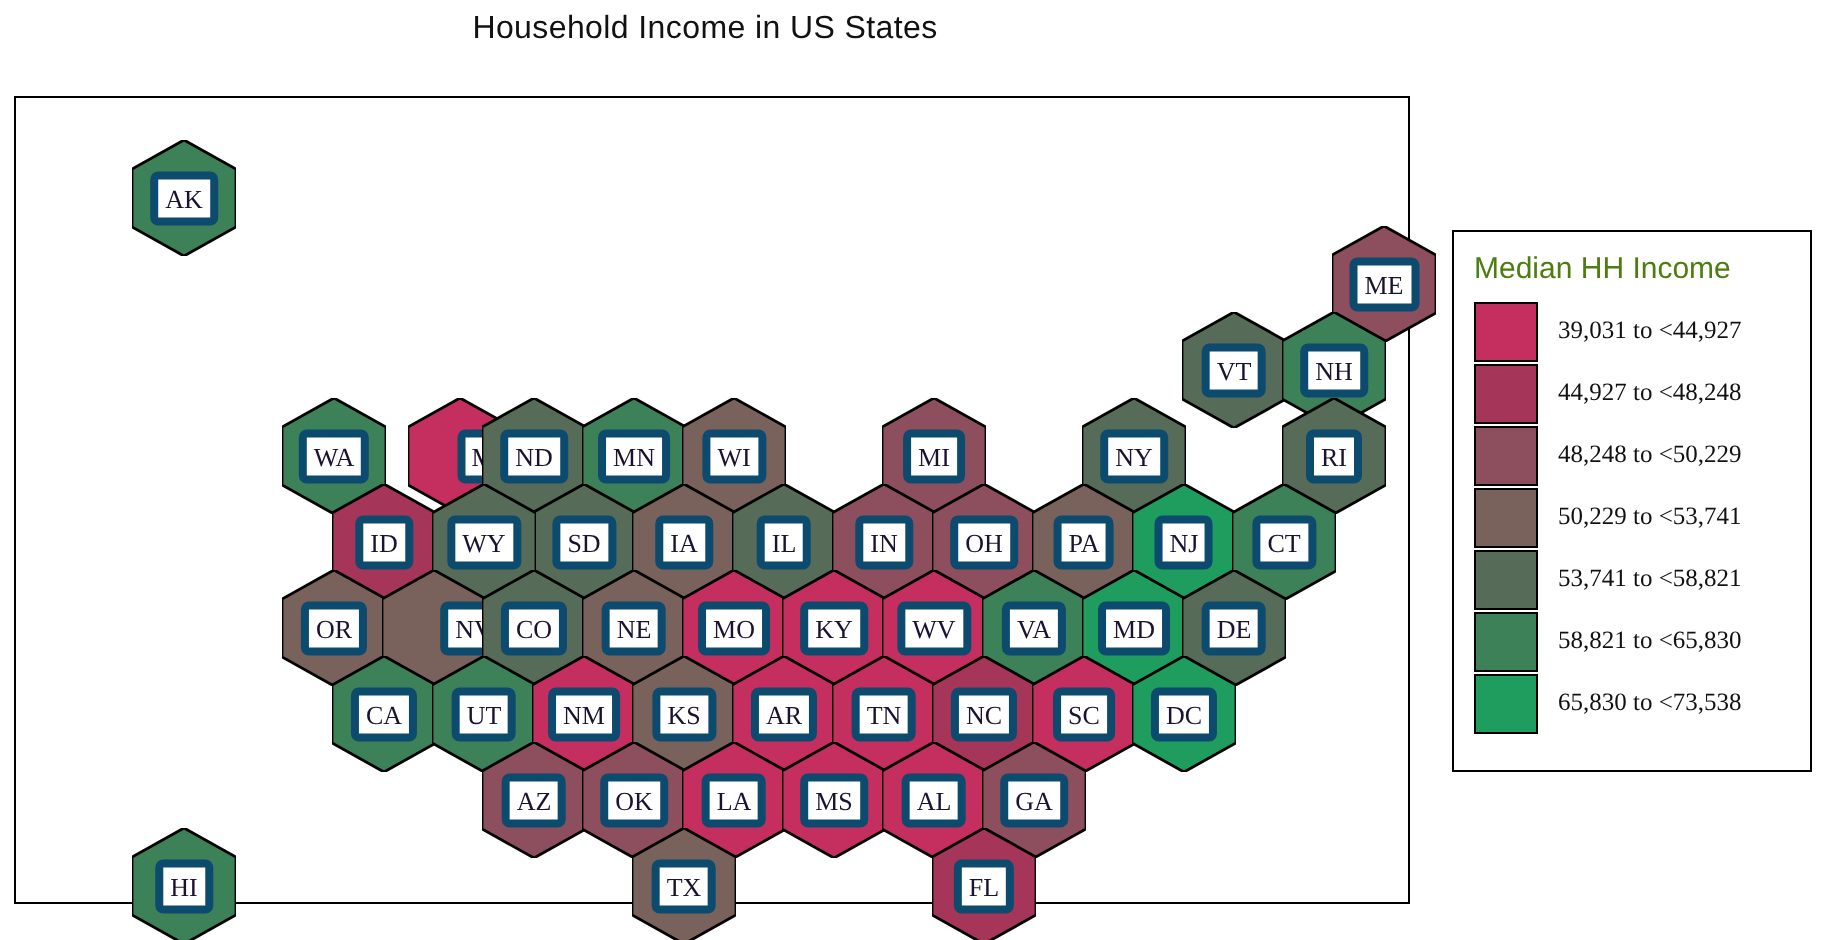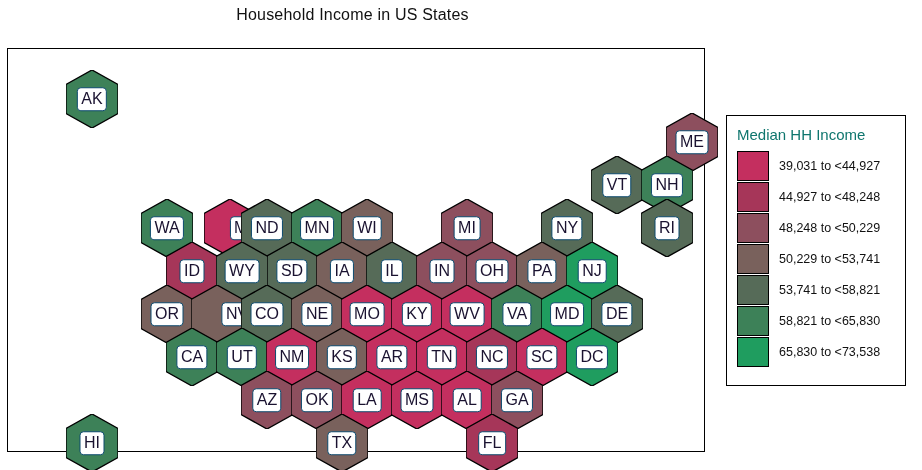--- a/index.html
+++ b/index.html
@@ -15,35 +15,35 @@
   }
   #map-panel{
     position:absolute;left:7px;top:48px;width:698px;height:404px;
     border:1.4px solid #000;background:#fff;box-sizing:border-box;
   }
   #hex-layer{position:absolute;left:0;top:0;width:100%;height:100%;}
   .hex-cell{position:absolute;width:52px;height:58px;}
   .hex-cell svg{position:absolute;left:0;top:0;width:52px;height:58px;display:block;}
   .hex-label{
     position:absolute;left:50%;top:50%;transform:translate(-50%,-50%);
-    background:#fff;border:1px solid #0c4a6e;border-radius:4px;
-    font-size:16px;line-height:1;color:#1a1230;
+    background:#fff;border:4px solid #0c4a6e;border-radius:4px;
+    font-size:13px;line-height:1;color:#1a1230;
     padding:2.5px 3.5px 3px;white-space:nowrap;
-    font-family:Liberation Sans, sans-serif;
+    font-family:Liberation Serif, serif;
   }
   #legend-panel{
     position:absolute;left:726px;top:115px;width:180px;height:271px;
     border:1.4px solid #000;background:#fff;box-sizing:border-box;
     padding:8px 0 0 0;
   }
   #legend-title{
-    font-size:15px;color:#0f766e;text-align:left;
+    font-size:15px;color:#4d7c0f;text-align:left;
     padding:2px 0 7px 10px;white-space:nowrap;
   }
-  .legend-row{display:flex;align-items:center;height:31px;padding-left:10px;}
+  .legend-row{display:flex;align-items:center;height:31px;padding-left:10px;font-family:Liberation Serif, serif;}
   .legend-swatch{
     width:32px;height:30px;border:1.2px solid #000;box-sizing:border-box;
     flex:0 0 auto;
   }
   .legend-text{font-size:12.5px;color:#111;margin-left:10px;white-space:nowrap;}
 </style>
 </head>
 <body>
 
 <div id="page-title">Household Income in US States</div>
@@ -169,20 +169,26 @@
           <polygon points="26,0 52,14.5 52,43.5 26,58 0,43.5 0,14.5" fill="#79615c" stroke="#000000" stroke-width="1.4"></polygon>
         </svg>
         <span class="hex-label">PA</span>
       </div>
       <div class="hex-cell" style="left: 558px; top: 193px; text-align: right;">
         <svg viewBox="0 0 52 58">
           <polygon points="26,0 52,14.5 52,43.5 26,58 0,43.5 0,14.5" fill="#1f9d5f" stroke="#000000" stroke-width="1.4"></polygon>
         </svg>
         <span class="hex-label">NJ</span>
       </div>
+      <div class="hex-cell" style="left: 608px; top: 193px;">
+        <svg viewBox="0 0 52 58">
+          <polygon points="26,0 52,14.5 52,43.5 26,58 0,43.5 0,14.5" fill="#3d8158" stroke="#000000" stroke-width="1.4"></polygon>
+        </svg>
+        <span class="hex-label">CT</span>
+      </div>
       <div class="hex-cell" style="left: 133px; top: 236px;">
         <svg viewBox="0 0 52 58">
           <polygon points="26,0 52,14.5 52,43.5 26,58 0,43.5 0,14.5" fill="#79615c" stroke="#000000" stroke-width="1.4"></polygon>
         </svg>
         <span class="hex-label">OR</span>
       </div>
       <div class="hex-cell" style="left: 183px; top: 236px; padding-left: 40px;">
         <svg viewBox="0 0 52 58">
           <polygon points="26,0 52,14.5 52,43.5 26,58 0,43.5 0,14.5" fill="#79615c" stroke="#000000" stroke-width="1.4"></polygon>
         </svg>

